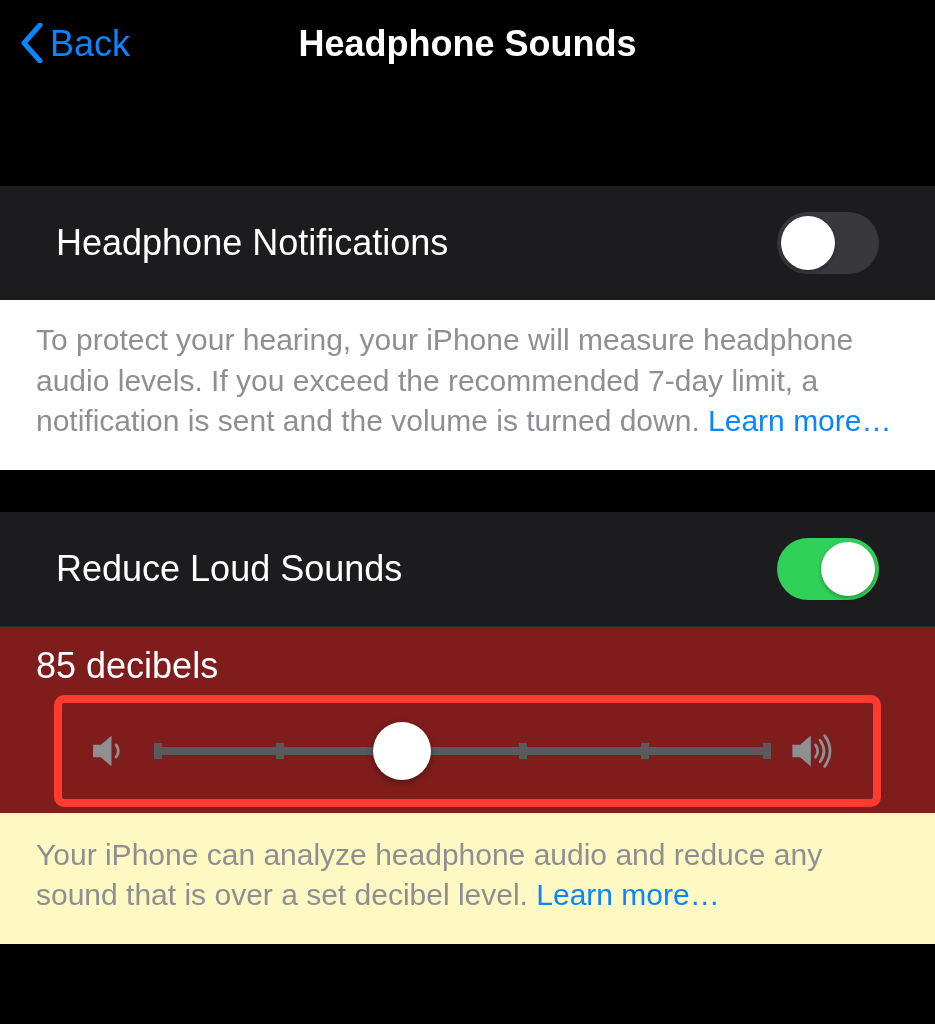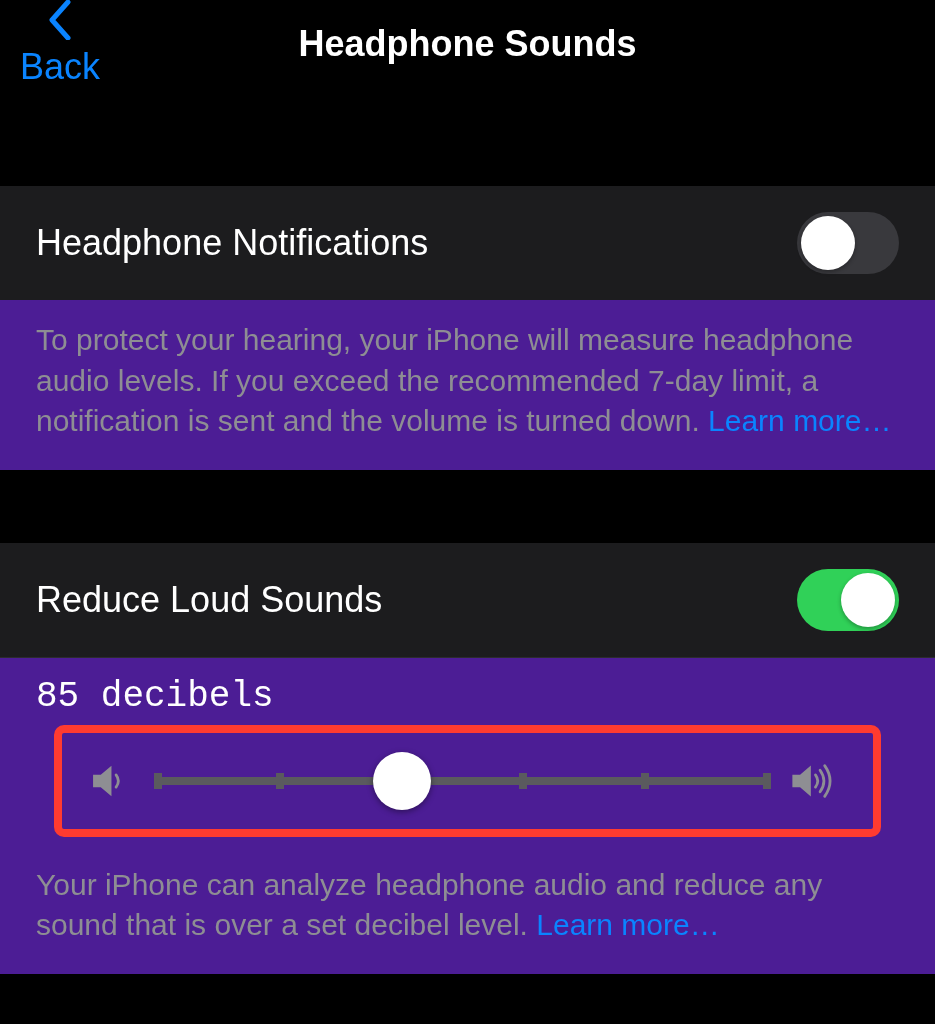--- a/index.html
+++ b/index.html
@@ -13,41 +13,39 @@
   }
   .navbar {
     height: 88px;
     display: flex;
     align-items: center;
     padding: 0 20px;
     position: relative;
   }
   .back-btn {
     display: flex;
-    align-items: center;
     color: #0a84ff;
     font-size: 36px;
     font-weight: 400;
     cursor: pointer;
     gap: 6px;
-    flex-direction: column;
   }
   .back-btn svg { width: 24px; height: 40px; }
   .nav-title {
     position: absolute;
     left: 50%;
     transform: translateX(-50%);
     font-size: 36px;
     font-weight: 600;
   }
   .spacer-lg { height: 98px; background: #000; }
   .spacer-md { height: 42px; background: #000; }
   .row {
     background: #1c1c1e;
-    padding: 26px 36px;
+    padding: 26px 56px;
     display: flex;
     align-items: center;
     justify-content: space-between;
     gap: 24px;
   }
   .row-label {
     font-size: 36px;
     font-weight: 400;
     color: #fff;
   }
@@ -69,31 +67,30 @@
     border-radius: 50%;
     box-shadow: 0 2px 4px rgba(0,0,0,.3);
   }
   .switch.off .knob { left: 4px; }
   .switch.on  .knob { right: 4px; }
   .footer-text {
     padding: 20px 36px 28px 36px;
     font-size: 30px;
     line-height: 1.35;
     color: #8e8e93;
-    background: #4c1d95;
+    background: #ffffff;
   }
   .footer-text a, .link {
     color: #0a84ff;
     text-decoration: none;
   }
-  .loud-section { background: #4c1d95; margin-top: 31px; }
+  .loud-section { background: #7f1d1d; }
   .loud-info {
     padding: 18px 36px 6px 36px;
     border-top: 1px solid #2c2c2e;
-    font-family: Liberation Mono, monospace;
   }
   .db-value { font-size: 36px; color:#fff; margin-bottom: 4px; }
   .db-desc  { font-size: 28px; color: #8e8e93; margin-bottom: 10px;}
   .slider-wrap {
     margin: 8px 18px 0 18px;
     border: 8px solid #ff3b30;
     border-radius: 10px;
     padding: 28px 28px;
     display: flex;
     align-items: center;
@@ -122,21 +119,21 @@
     height: 58px;
     background: #fff;
     border-radius: 50%;
     box-shadow: 0 2px 6px rgba(0,0,0,.4);
   }
   .footer-text2 {
     padding: 22px 36px 28px 36px;
     font-size: 30px;
     line-height: 1.35;
     color: #8e8e93;
-    background: #4c1d95;
+    background: #fef9c3;
   }
 </style>
 </head>
 <body>
 
 <div class="navbar">
   <div class="back-btn">
     <svg viewBox="0 0 12 20">
       <polyline points="10,1 2,10 10,19" fill="none" stroke="#0a84ff" stroke-width="2.5" stroke-linecap="round" stroke-linejoin="round"></polyline>
     </svg>

